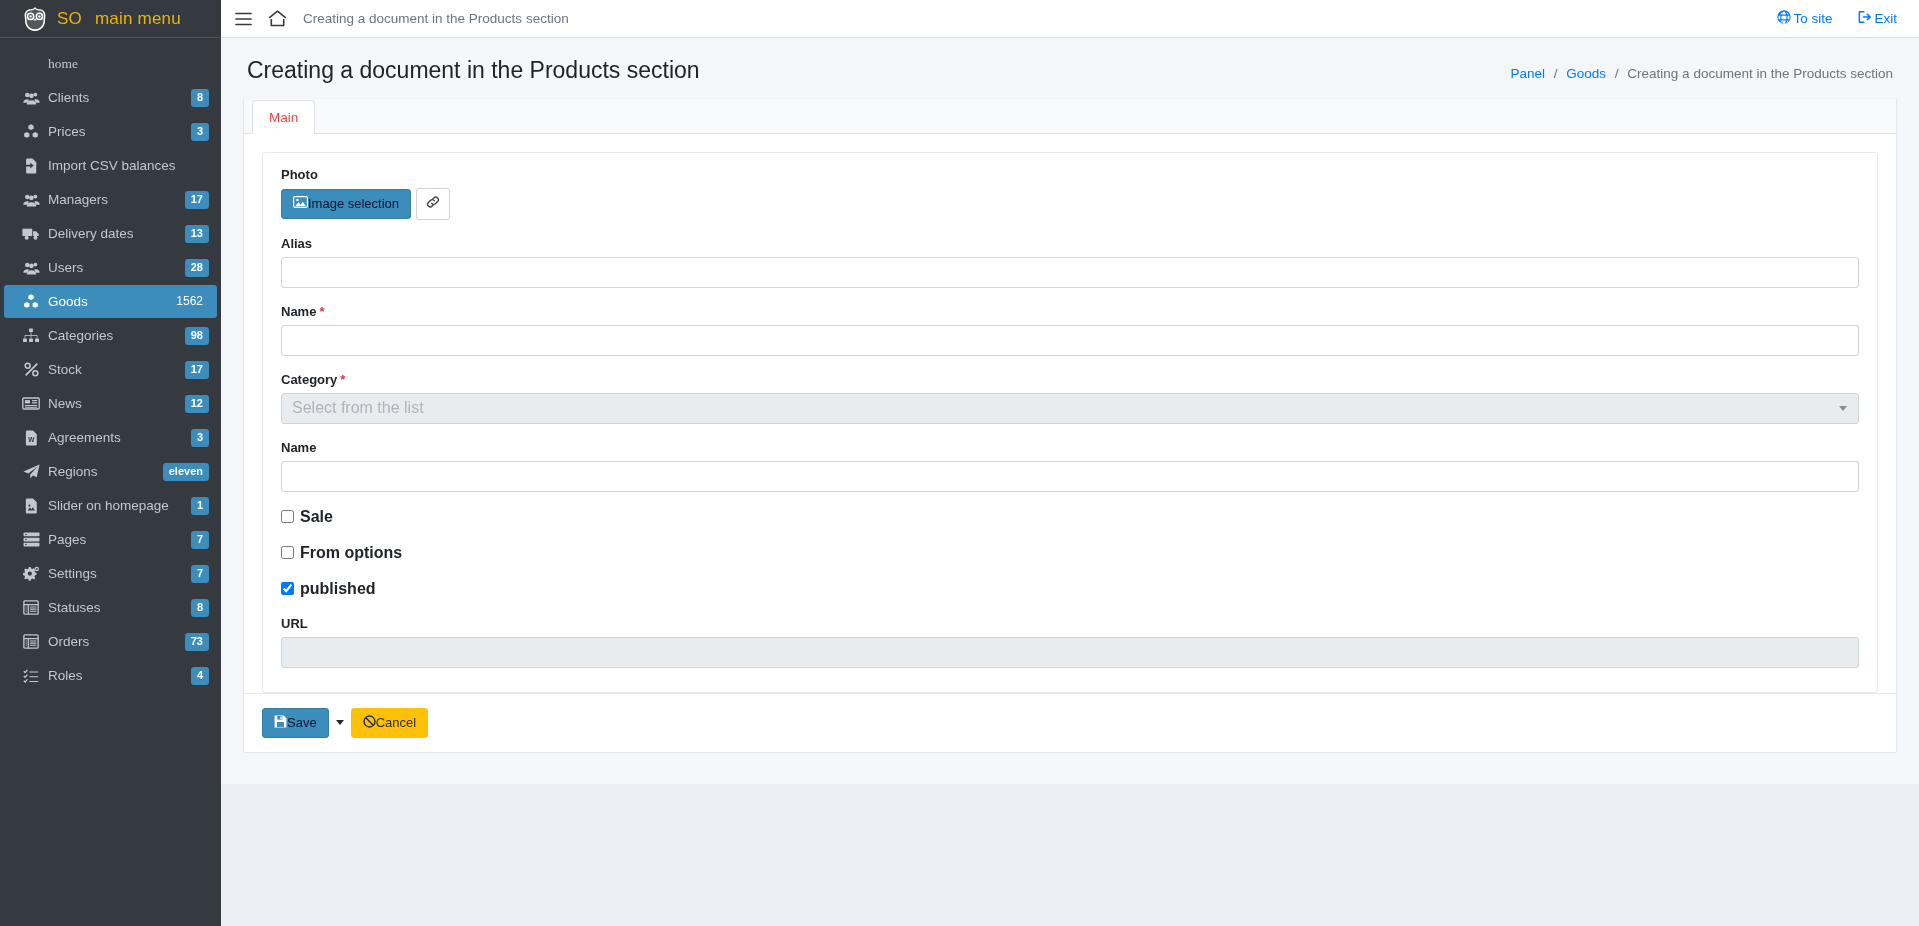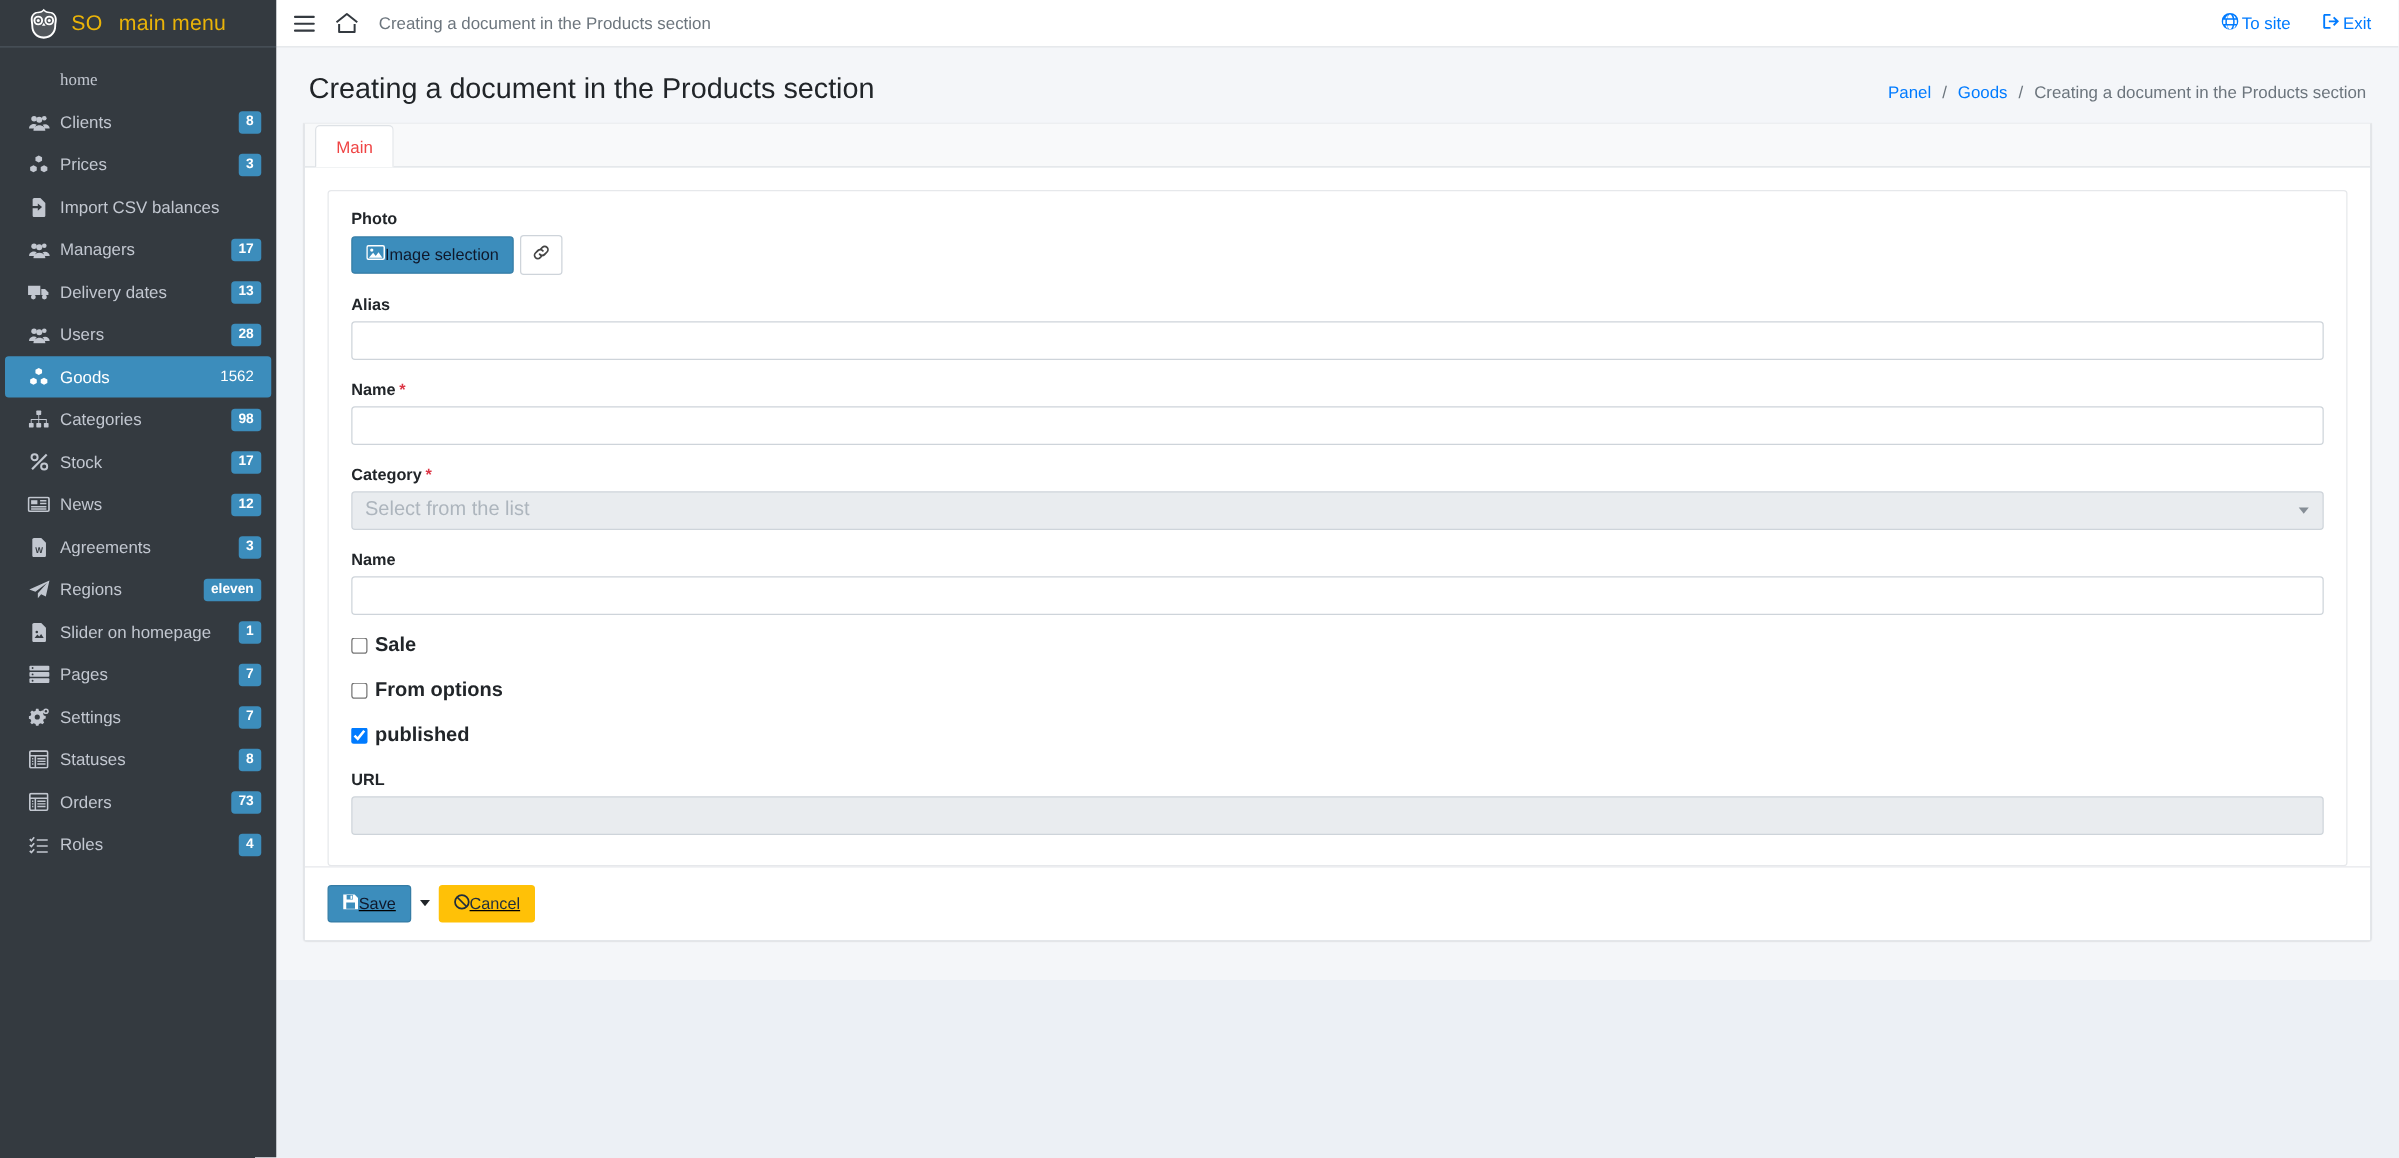--- a/index.html
+++ b/index.html
@@ -246,21 +246,20 @@
   .checkbox-row label {
     font-size: 16px; font-weight: bold; color: #212529; cursor: pointer;
   }
 
   #card-footer {
     border-top: 1px solid #e6e8eb;
     background: #ffffff;
     padding: 14px 18px;
     display: flex;
     align-items: center;
-    text-decoration: underline;
   }
   .split-caret {
     display: inline-flex;
     align-items: center;
     justify-content: center;
     width: 22px; height: 30px;
     cursor: pointer;
   }
   .split-caret i {
     width: 0; height: 0;

